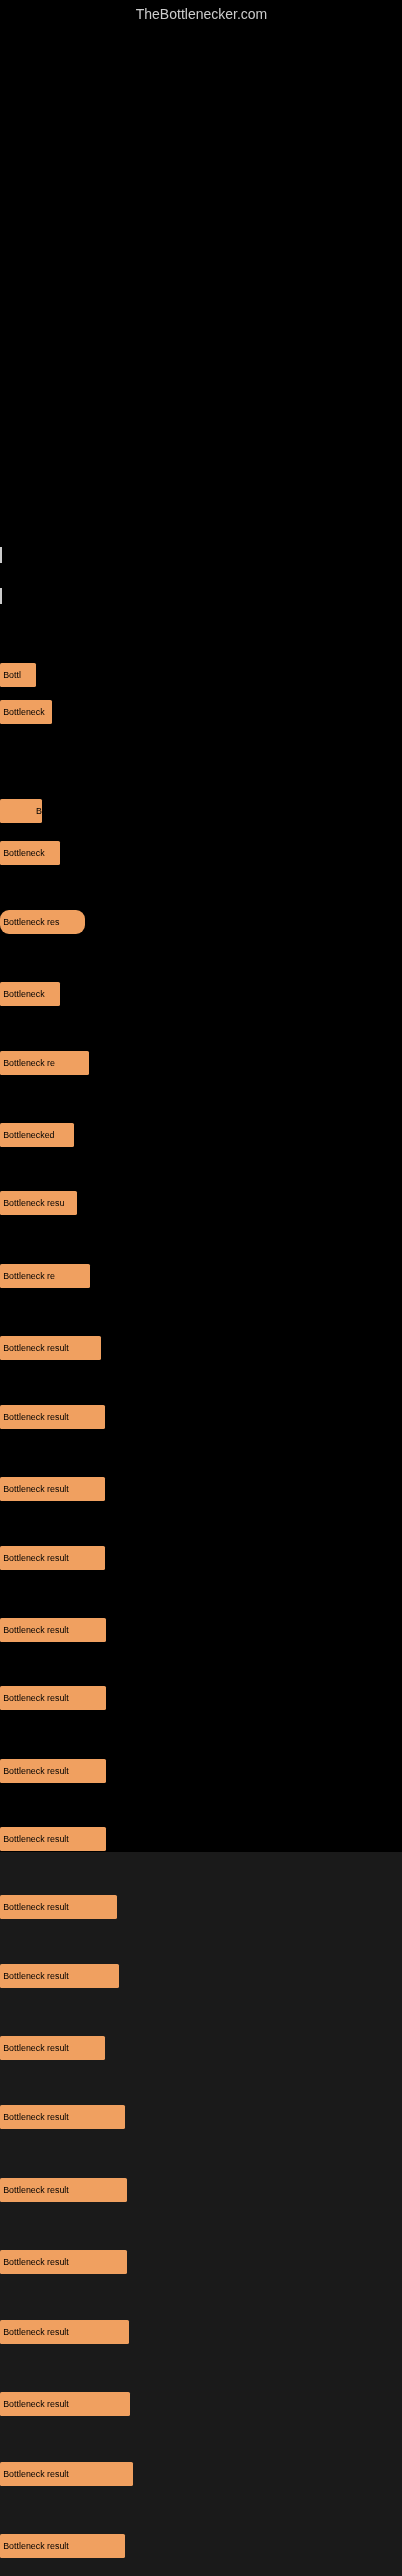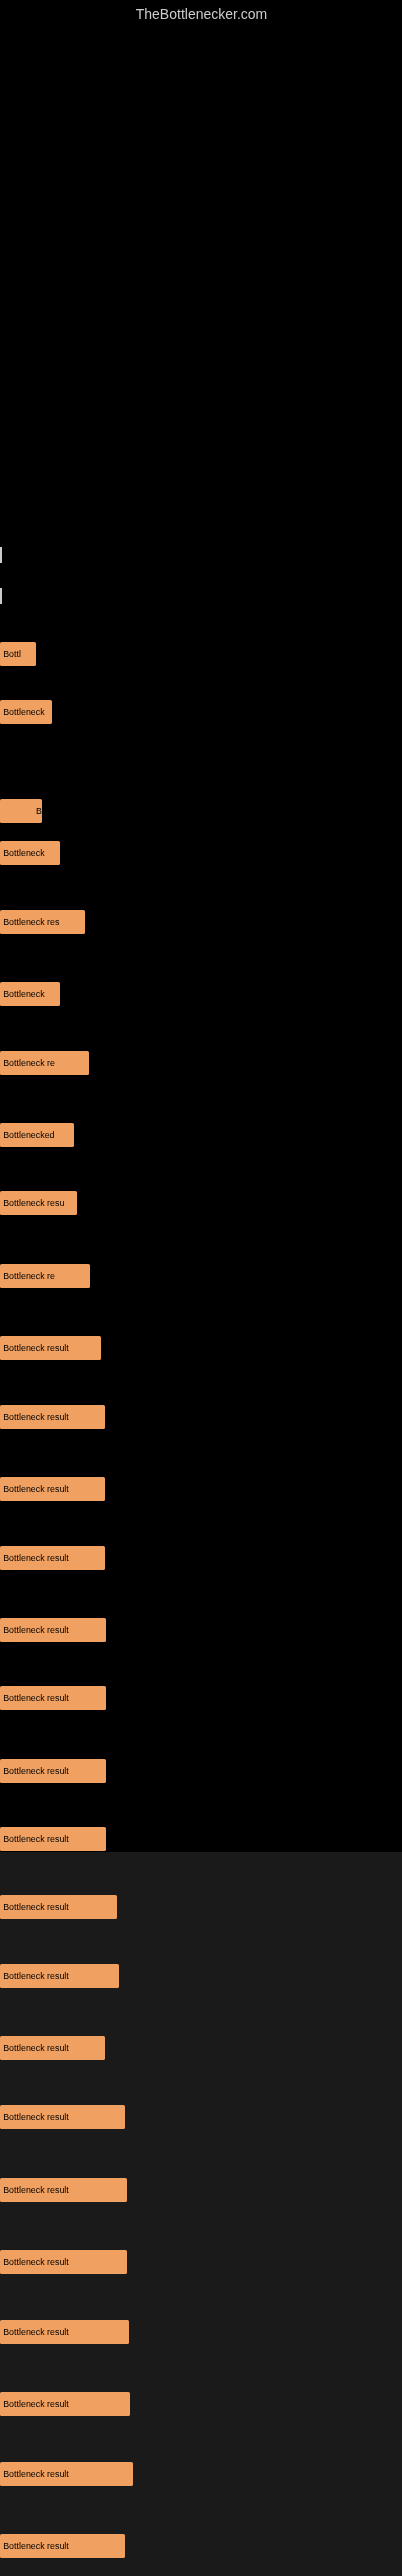--- a/index.html
+++ b/index.html
@@ -62,25 +62,25 @@
   </style>
 </head>
 <body>
 
 <div class="chart-area"></div>
 
 <span class="site-title">TheBottlenecker.com</span>
 
 <div class="cursor-line" style="top: 547px;"></div>
 <div class="cursor-line" style="top: 588px;"></div>
-<div class="result-item" style="top: 642px; width: 36px;">Bottl</div>
+<div class="result-item" style="top: 663px; width: 36px;">Bottl</div>
 <div class="result-item" style="top: 700px; width: 52px;">Bottleneck</div>
 <div class="result-item" style="top: 799px; width: 42px; padding-left: 36px;">Bottle</div>
 <div class="result-item" style="top: 841px; width: 60px;">Bottleneck</div>
-<div class="result-item" style="top: 910px; width: 85px;">Bottleneck res</div>
+<div class="result-item" style="top: 910px; width: 85px; border-radius: 9px;">Bottleneck res</div>
 <div class="result-item" style="top: 982px; width: 60px;">Bottleneck</div>
 <div class="result-item" style="top: 1051px; width: 89px;">Bottleneck re</div>
 <div class="result-item" style="top: 1123px; width: 74px;">Bottlenecked</div>
 <div class="result-item" style="top: 1191px; width: 77px;">Bottleneck resu</div>
 <div class="result-item" style="top: 1264px; width: 90px;">Bottleneck re</div>
 <div class="result-item" style="top: 1336px; width: 101px;">Bottleneck result</div>
 <div class="result-item" style="top: 1405px; width: 105px;">Bottleneck result</div>
 <div class="result-item" style="top: 1477px; width: 105px;">Bottleneck result</div>
 <div class="result-item" style="top: 1546px; width: 105px;">Bottleneck result</div>
 <div class="result-item" style="top: 1618px; width: 106px;">Bottleneck result</div>

